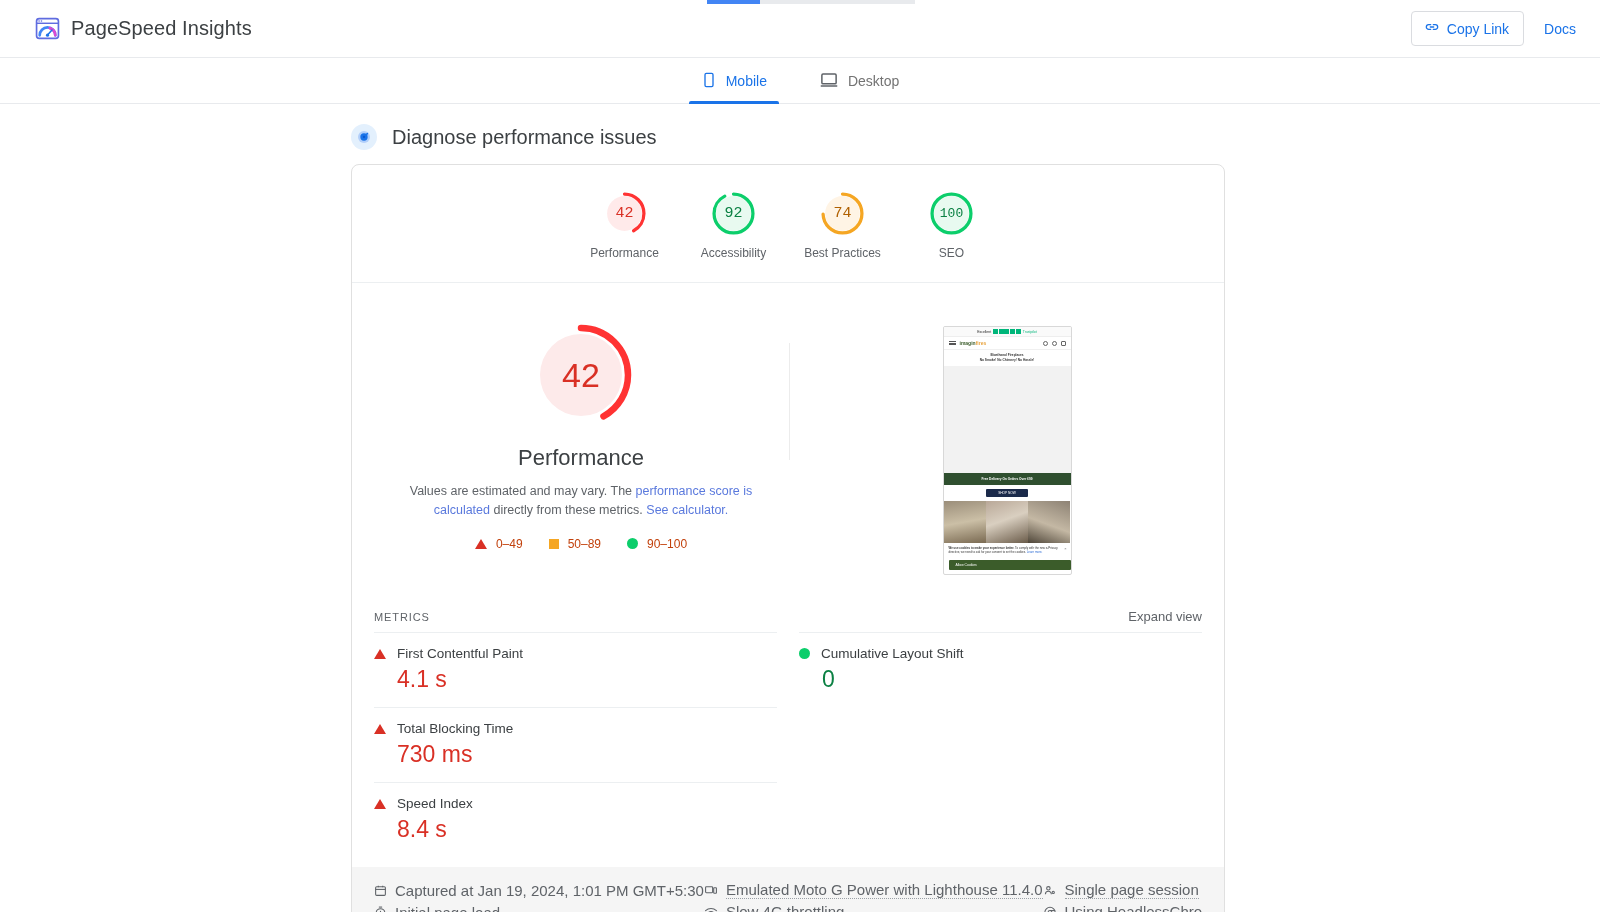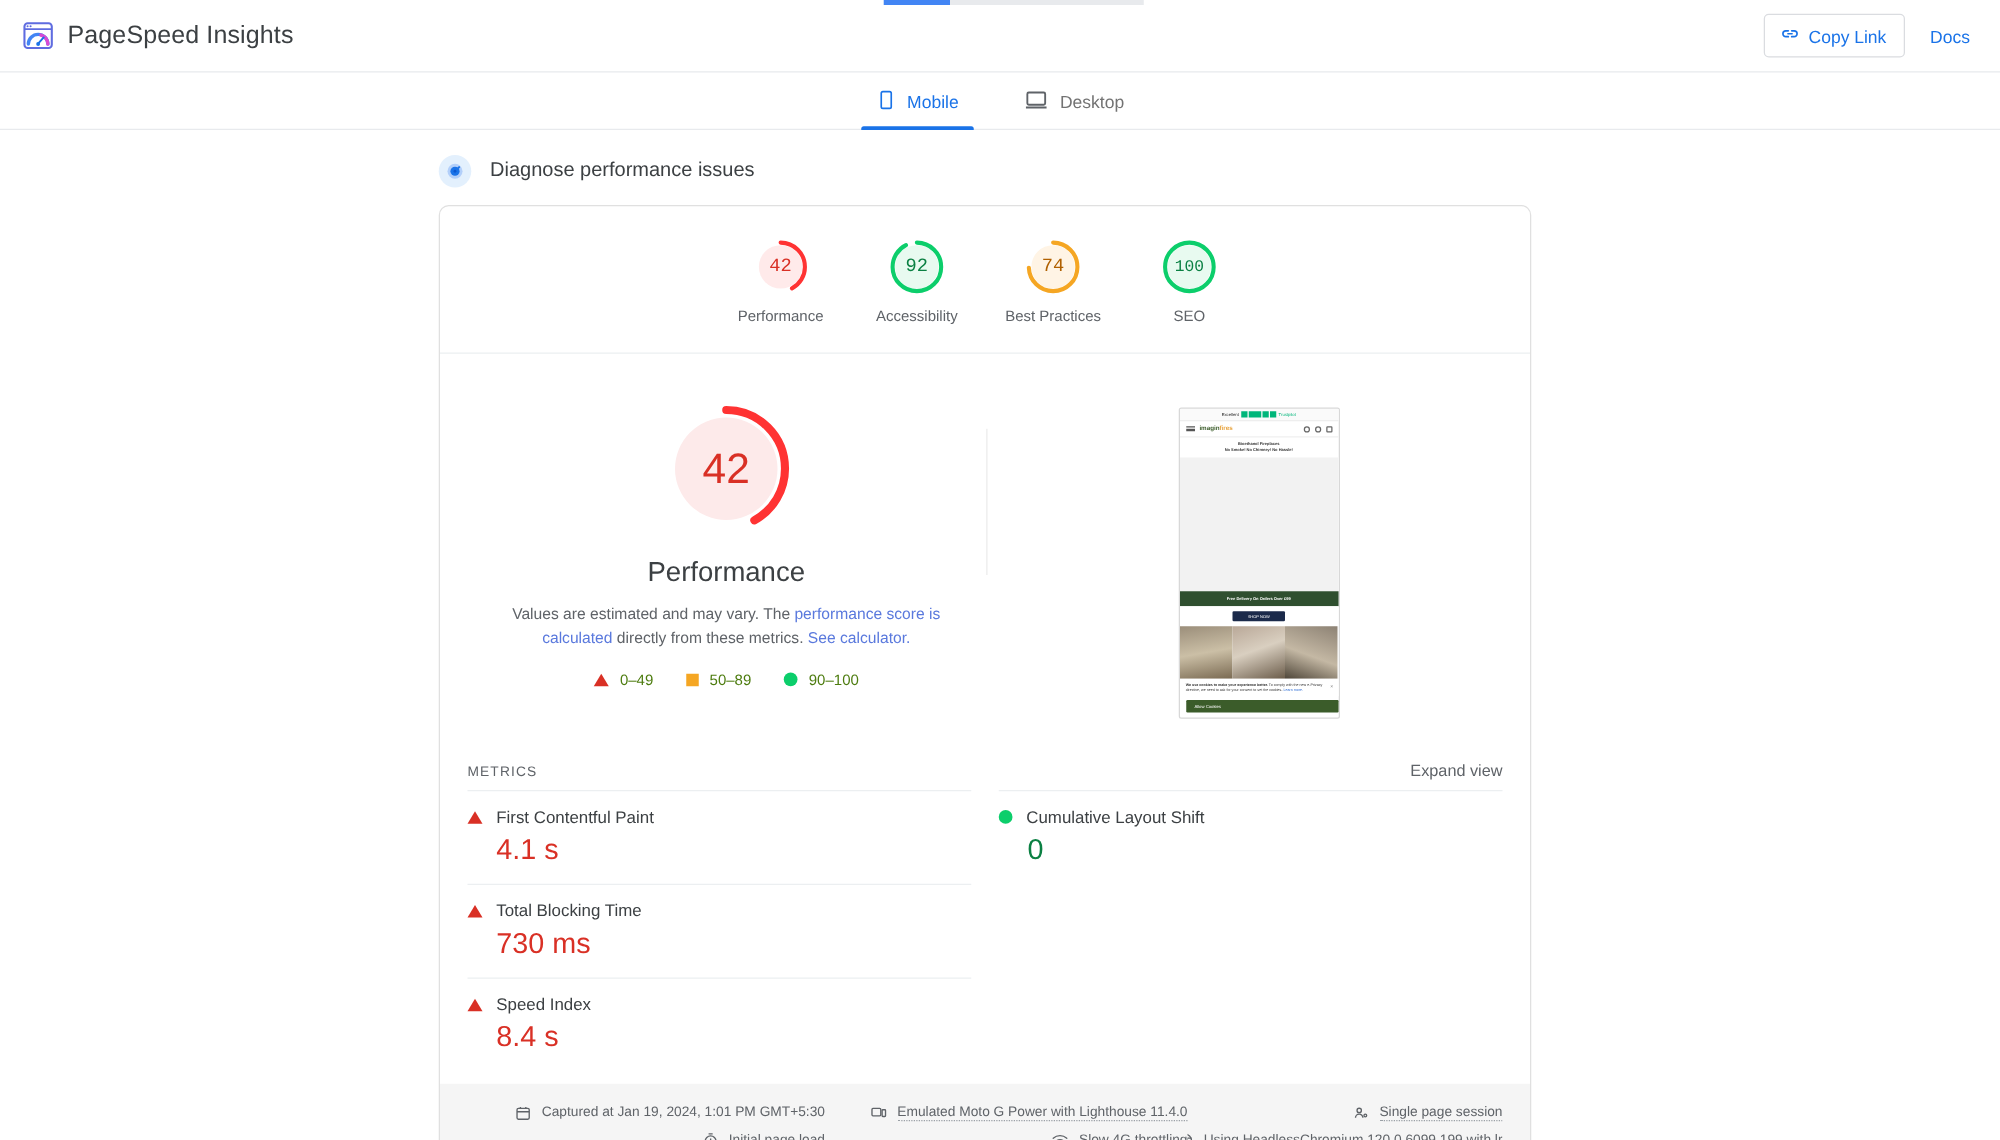--- a/index.html
+++ b/index.html
@@ -18,21 +18,21 @@
     position: absolute; top: 0; left: 707px;
     width: 208px; height: 4px;
     background: #e8eaed;
   }
   .loadbar .fill { width: 53px; height: 100%; background: #4285f4; }
 
   
   .header {
     height: 58px;
     display: flex; align-items: center;
-    padding: 0 20px 0 18px;
+    padding: 0 20px 0 35px;
     border-bottom: 1px solid #e8eaed;
     position: relative;
   }
   .brand { display: flex; align-items: center; gap: 11px; }
   .logo { width: 25px; height: 25px; display: block; }
   .brand-title {
     font-size: 20px; color: #3c4043; font-weight: 400;
     letter-spacing: .1px;
   }
   .header-right {
@@ -74,21 +74,21 @@
   .diagnose-row {
     display: flex; align-items: center; gap: 15px;
     padding: 20px 0 14px 351px;
   }
   .diag-icon {
     width: 26px; height: 26px; border-radius: 50%;
     background: #e3f0fd;
     display: flex; align-items: center; justify-content: center;
     flex: none;
   }
-  .diagnose-title { font-size: 16px; color: #3c4043; }
+  .diagnose-title { font-size: 20px; color: #3c4043; }
 
   .card {
     margin-left: 351px;
     width: 874px;
     border: 1px solid #e0e0e0;
     border-radius: 8px;
     background: #fff;
     overflow: hidden;
   }
 
@@ -135,21 +135,21 @@
     text-align: center; font-size: 22px; color: #3c4043;
     margin-top: 16px; font-weight: 400;
   }
   .score-desc {
     text-align: center; font-size: 12.5px; color: #5f6368;
     margin-top: 11px; line-height: 1.5; padding: 0 28px;
   }
   .score-desc a { color: #5a79dd; text-decoration: none; cursor: pointer; }
   .legend {
     display: flex; justify-content: center; align-items: center;
-    gap: 26px; margin-top: 17px; font-size: 12px; color: #4d7c0f;
+    gap: 26px; margin-top: 17px; font-size: 12px; color: #c2410c;
   }
   .legend-item { display: flex; align-items: center; gap: 9px; }
   .tri {
     width: 0; height: 0;
     border-left: 6px solid transparent; border-right: 6px solid transparent;
     border-bottom: 10px solid #d93025;
   }
   .sq { width: 10px; height: 10px; background: #f5a623; }
   .cir { width: 11px; height: 11px; border-radius: 50%; background: #0cce6b; }
 
@@ -246,21 +246,21 @@
     background: #f5f5f5;
     padding: 12px 22px 13px 22px;
     display: flex;
   }
   .meta-col { flex: 1; }
   .meta-col.c1 { flex: 0 0 286px; }
   .meta-col.c2 { flex: 0 0 290px; }
   .meta-col.c3 { flex: 1; overflow: hidden; white-space: nowrap; }
   .meta-row {
     display: flex; align-items: center; gap: 8px;
-    font-size: 11px; color: #5f6368; height: 22px; justify-content: flex-end;
+    font-size: 15px; color: #5f6368; height: 22px;
   }
   .meta-row .txt { white-space: nowrap; }
   .meta-row.dashed .txt {
     border-bottom: 1px dotted #9aa0a6; cursor: help;
   }
   .ico { flex: none; display: flex; align-items: center; }
 </style>
 </head>
 <body>
 

